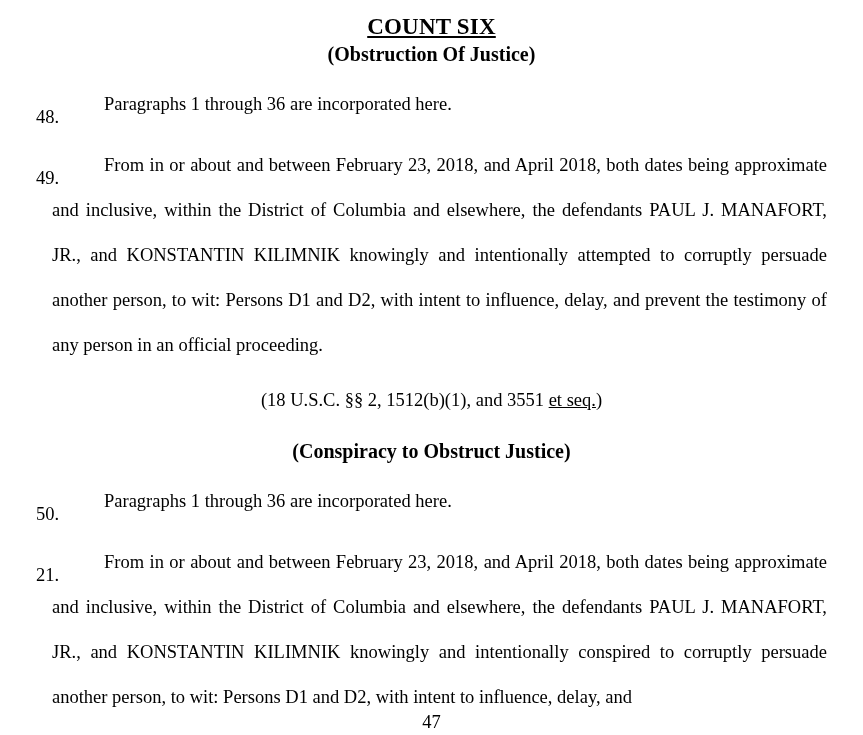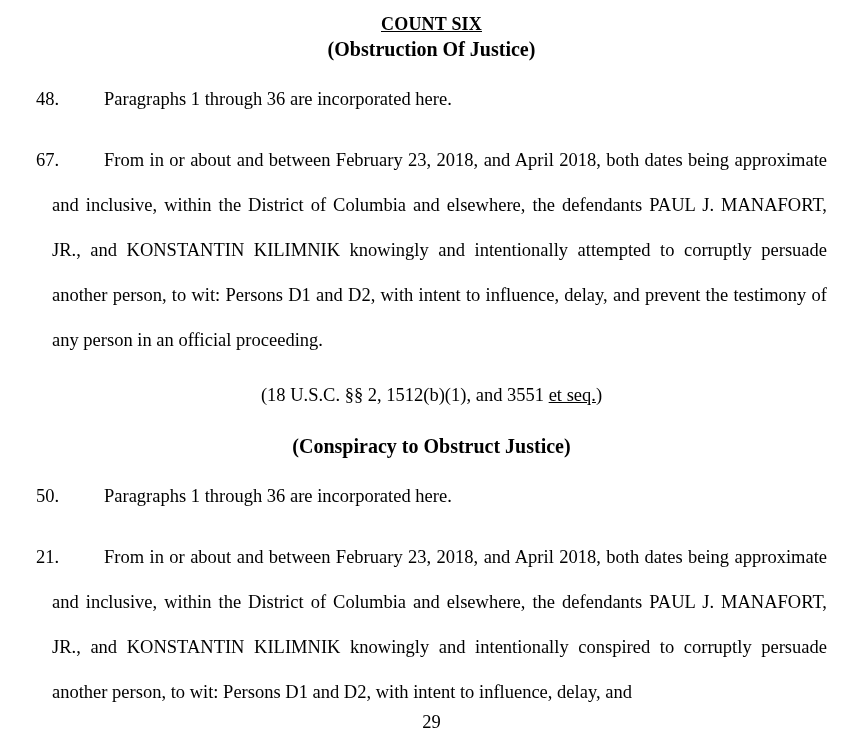--- a/index.html
+++ b/index.html
@@ -17,21 +17,21 @@
   .page {
     position: relative;
     width: 863px;
     height: 735px;
     box-sizing: border-box;
     padding: 14px 36px 0 36px;
   }
   .count-heading {
     text-align: center;
     font-weight: bold;
-    font-size: 18px;
+    font-size: 23px;
     letter-spacing: 0.2px;
   }
   .count-heading .title {
     text-decoration: underline;
     display: inline-block;
   }
   .count-subheading {
     text-align: center;
     font-weight: bold;
     font-size: 20px;
@@ -42,21 +42,21 @@
     font-size: 18.5px;
     line-height: 45px;
     text-align: justify;
     text-justify: inter-word;
     margin-top: 16px;
     padding-left: 0;
   }
   .para .num {
     position: absolute;
     left: 0;
-    top: 0;
+    top: 13px;
     width: 52px;
     text-align: left;
   }
   .para .body {
     display: block;
     margin-left: 16px;
     text-indent: 52px;
   }
   .statute {
     text-align: center;
@@ -86,21 +86,21 @@
     <span class="title">COUNT SIX</span>
   </div>
   <div class="count-subheading">(Obstruction Of Justice)</div>
 
   <div class="para">
     <span class="num">48.</span>
     <span class="body">Paragraphs 1 through 36 are incorporated here.</span>
   </div>
 
   <div class="para">
-    <span class="num">67.</span>
+    <span class="num">49.</span>
     <span class="body">From in or about and between February 23, 2018, and April 2018, both dates being approximate and inclusive, within the District of Columbia and elsewhere, the defendants PAUL J. MANAFORT, JR., and KONSTANTIN KILIMNIK knowingly and intentionally attempted to corruptly persuade another person, to wit: Persons D1 and D2, with intent to influence, delay, and prevent the testimony of any person in an official proceeding.</span>
   </div>
 
   <div class="statute">
     <span>(18 U.S.C. §§ 2, 1512(b)(1), and 3551 </span><span class="etseq">et seq.</span><span>)</span>
   </div>
 
   <div class="spacer-lg"></div>
 
   <div class="count-subheading">(Conspiracy to Obstruct Justice)</div>
@@ -108,15 +108,15 @@
   <div class="para">
     <span class="num">50.</span>
     <span class="body">Paragraphs 1 through 36 are incorporated here.</span>
   </div>
 
   <div class="para">
     <span class="num">21.</span>
     <span class="body">From in or about and between February 23, 2018, and April 2018, both dates being approximate and inclusive, within the District of Columbia and elsewhere, the defendants PAUL J. MANAFORT, JR., and KONSTANTIN KILIMNIK knowingly and intentionally conspired to corruptly persuade another person, to wit: Persons D1 and D2, with intent to influence, delay, and</span>
   </div>
 
-  <div class="page-number">29</div>
+  <div class="page-number">47</div>
 
 </div>
 
 </body></html>

